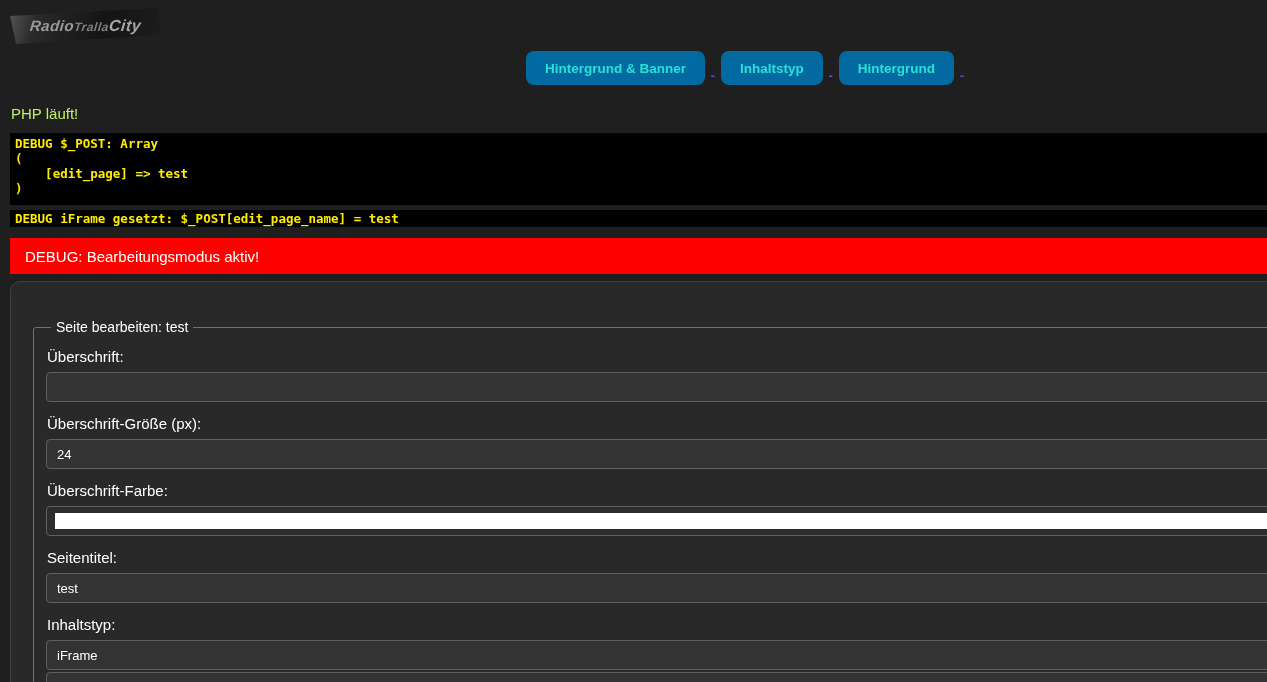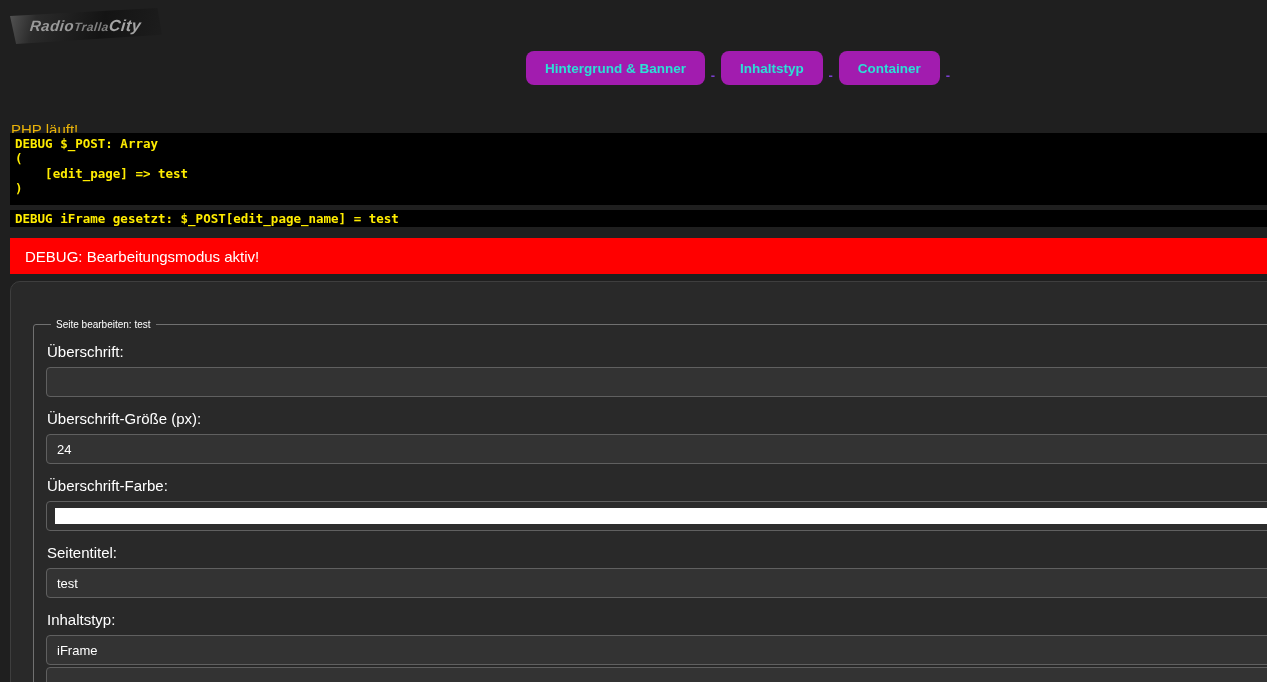--- a/index.html
+++ b/index.html
@@ -17,28 +17,28 @@
   }
   .logo-text { font-style:italic; font-weight:bold; color:#9a9a9a; letter-spacing:0.5px; white-space:nowrap; transform:skewX(-6deg); }
   .logo-text .lg-radio { font-size:15px; }
   .logo-text .lg-tralla { font-size:12px; color:#808080; }
   .logo-text .lg-city { font-size:16px; color:#a5a5a5; }
 
   
   .nav { position:absolute; left:526px; top:51px; display:flex; align-items:flex-start; }
   .nav-tab {
     height:34px; padding:0 19px; border:none; border-radius:8px;
-    background:#a21caf; color:#2be0d6; font-family:"Liberation Sans",sans-serif;
+    background:#0369a1; color:#2be0d6; font-family:"Liberation Sans",sans-serif;
     font-size:13.5px; font-weight:bold; cursor:pointer; display:flex; align-items:center;
     white-space:nowrap;
   }
   .nav-sep { color:#7b3fd0; font-weight:bold; font-size:13px; width:16px; text-align:center; margin-top:17px; }
 
   
-  .php-status { position:absolute; left:11px; top:121px; color:#eab308; font-size:15px; }
+  .php-status { position:absolute; left:11px; top:105px; color:#bef264; font-size:15px; }
 
   
   .debug-box {
     position:absolute; left:10px; top:133px; width:1580px; height:72px;
     background:#000000; padding:3px 0 0 5px;
   }
   .debug-box pre, .debug-line pre {
     font-family:"DejaVu Sans Mono", monospace; font-weight:bold;
     font-size:12.5px; line-height:15px; color:#ffec00; white-space:pre;
   }
@@ -57,21 +57,21 @@
   
   .panel {
     position:absolute; left:10px; top:281px; width:1580px; height:560px;
     background:#292929; border:1px solid #3e3e3e; border-radius:10px;
   }
   .panel fieldset {
     position:absolute; left:22px; top:37px; width:1520px;
     border:1px solid #707070; border-radius:3px;
     padding:0 0 14px 12px;
   }
-  .panel legend { font-size:10px; color:#ffffff; padding:0 5px; margin-left:5px; }
+  .panel legend { font-size:14px; color:#ffffff; padding:0 5px; margin-left:5px; }
 
   .form-label { color:#ffffff; font-size:15px; line-height:17px; margin:13px 0 7px 1px; }
   .text-input {
     display:block; width:1490px; height:30px;
     background:#333333; border:1px solid #606060; border-radius:4px;
     color:#ffffff; font-family:"Liberation Sans",sans-serif; font-size:13px;
     padding:0 10px; outline:none;
   }
   .color-input {
     width:1490px; height:30px; background:#2c2c2c;
@@ -90,21 +90,21 @@
     <div class="logo-shape">
       <span class="logo-text"><span class="lg-radio">Radio</span><span class="lg-tralla">Tralla</span><span class="lg-city">City</span></span>
     </div>
   </div>
 
   <nav class="nav">
     <button class="nav-tab">Hintergrund &amp; Banner</button>
     <span class="nav-sep">-</span>
     <button class="nav-tab">Inhaltstyp</button>
     <span class="nav-sep">-</span>
-    <button class="nav-tab">Container</button>
+    <button class="nav-tab">Hintergrund</button>
     <span class="nav-sep">-</span>
   </nav>
 
   <div class="php-status">PHP läuft!</div>
 
   <div class="debug-box">
     <pre>DEBUG $_POST: Array
 (
     [edit_page] =&gt; test
 )</pre>

